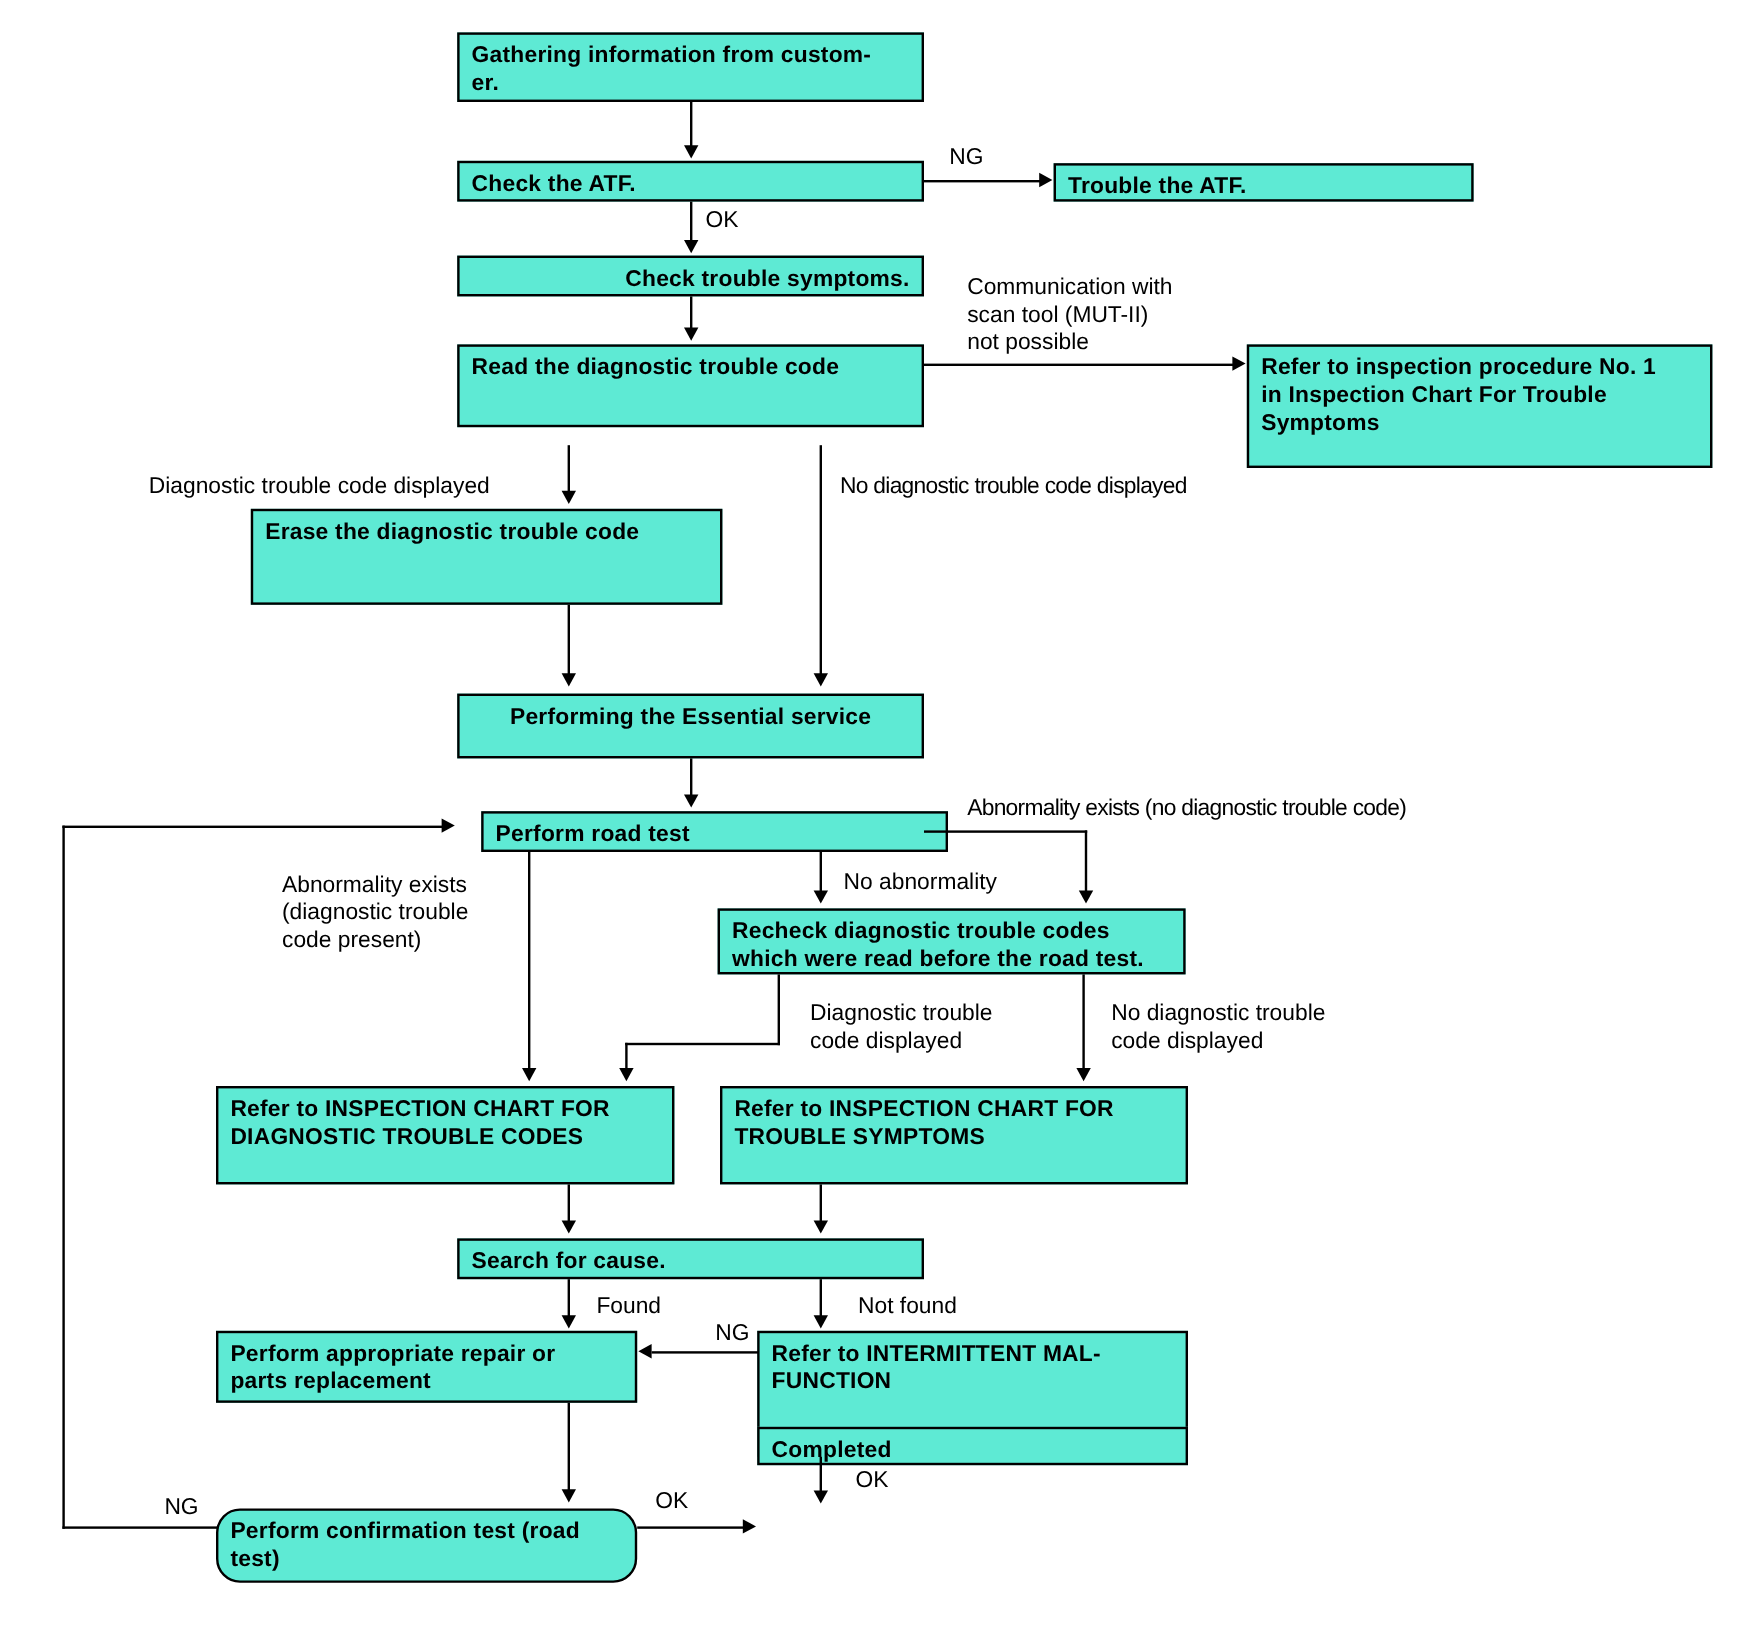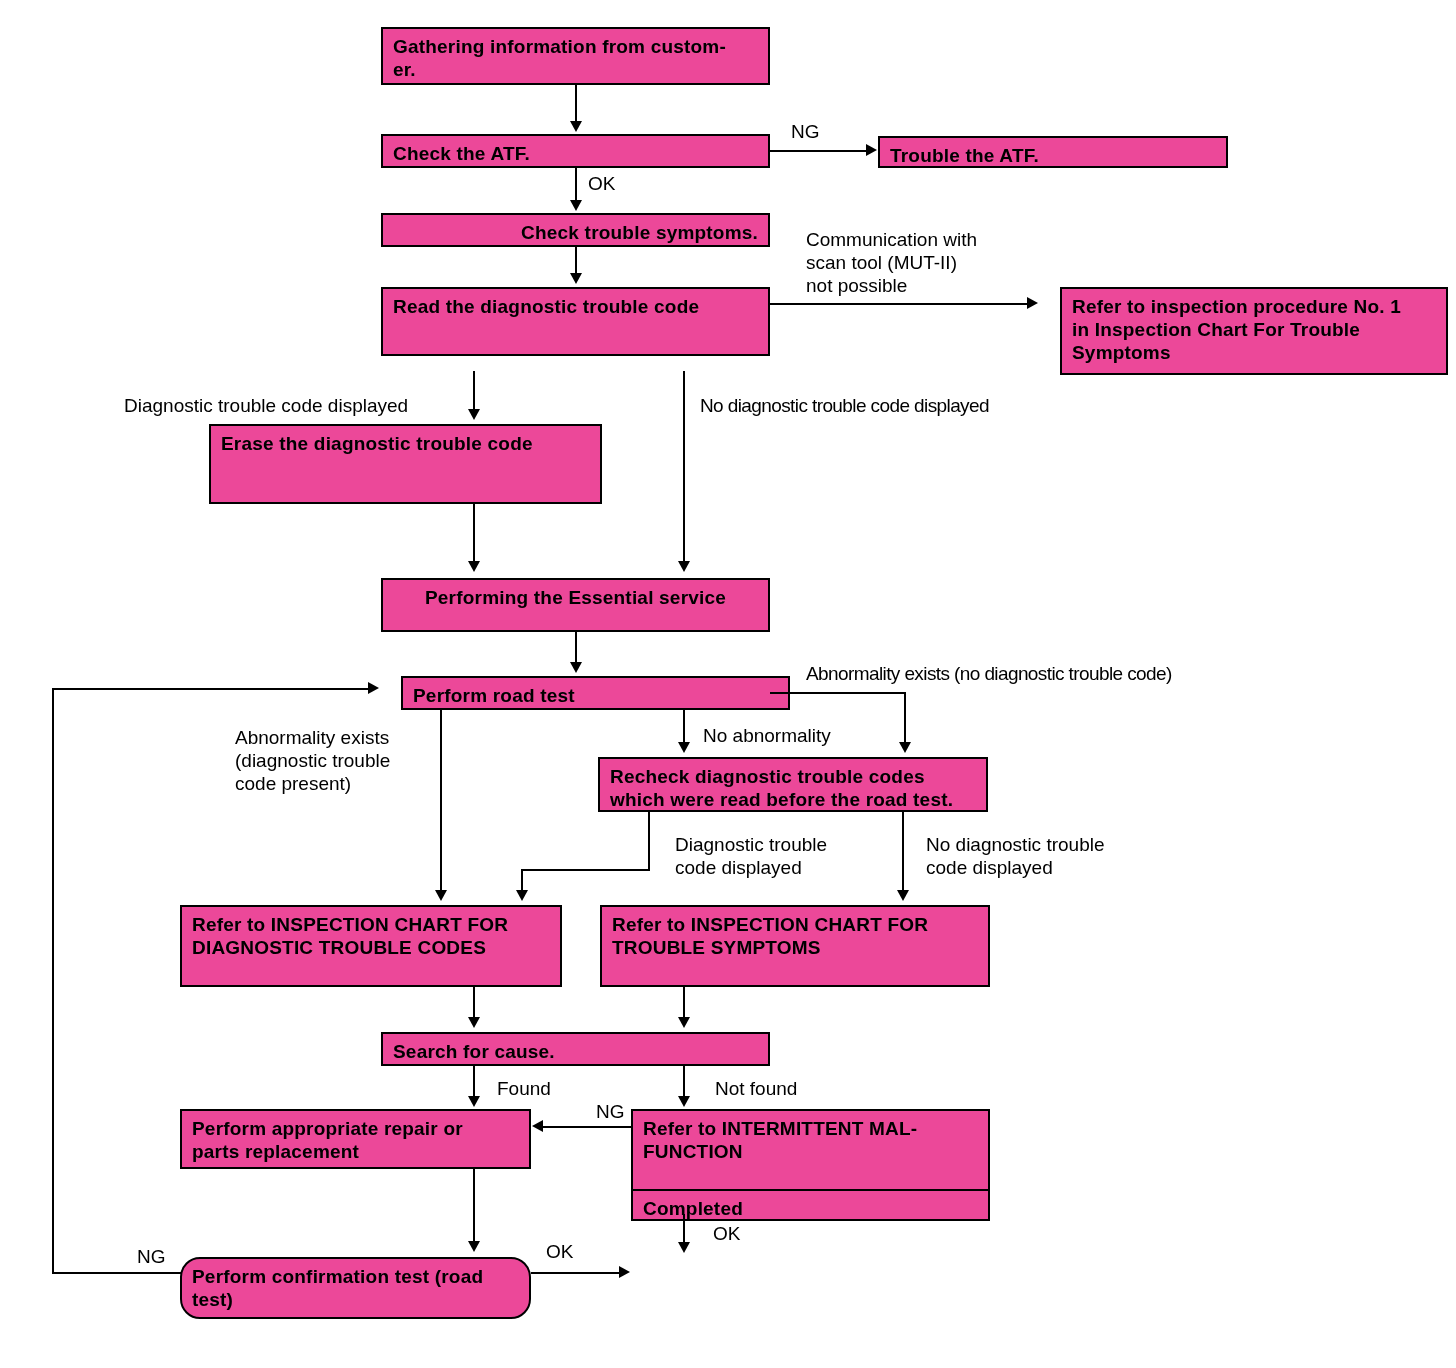--- a/index.html
+++ b/index.html
@@ -11,21 +11,21 @@
     position: relative;
     width: 1456px;
     height: 1368px;
     background: #ffffff;
     font-family: "Liberation Sans", sans-serif;
     overflow: hidden;
   }
   .box {
     position: absolute;
     border: 2px solid #000000;
-    background: #ec4899;
+    background: #5eead4;
     box-sizing: border-box;
     padding: 6px 10px;
     font-weight: bold;
     font-size: 19px;
     line-height: 1.22;
     color: #000000;
     letter-spacing: 0.2px;
     white-space: pre-line;
   }
   .lbl {
@@ -78,21 +78,21 @@
 er.</div>
 
   <div class="box" style="left:381px; top:134px; width:389px; height:34px;">Check the ATF.</div>
 
   <div class="box" style="left:878px; top:136px; width:350px; height:32px;">Trouble the ATF.</div>
 
   <div class="box" style="left:381px; top:213px; width:389px; height:34px;text-align:right;">Check trouble symptoms.</div>
 
   <div class="box" style="left:381px; top:287px; width:389px; height:69px;">Read  the  diagnostic  trouble  code</div>
 
-  <div class="box" style="left:1039px; top:287px; width:388px; height:88px;margin-left:21px;">Refer to inspection procedure No. 1
+  <div class="box" style="left:1039px; top:287px; width:388px; height:103px;">Refer to inspection procedure No. 1
 in  Inspection  Chart  For  Trouble
 Symptoms</div>
 
   <div class="box" style="left:209px; top:424px; width:393px; height:80px;">Erase  the  diagnostic  trouble  code</div>
 
   <div class="box" style="left:381px; top:578px; width:389px; height:54px;text-align:center;">Performing  the  Essential  service</div>
 
   <div class="box" style="left:381px; top:676px; width:389px; height:34px;margin-left:20px;">Perform road test</div>
 
   <div class="box" style="left:598px; top:757px; width:390px; height:55px;">Recheck  diagnostic  trouble  codes

